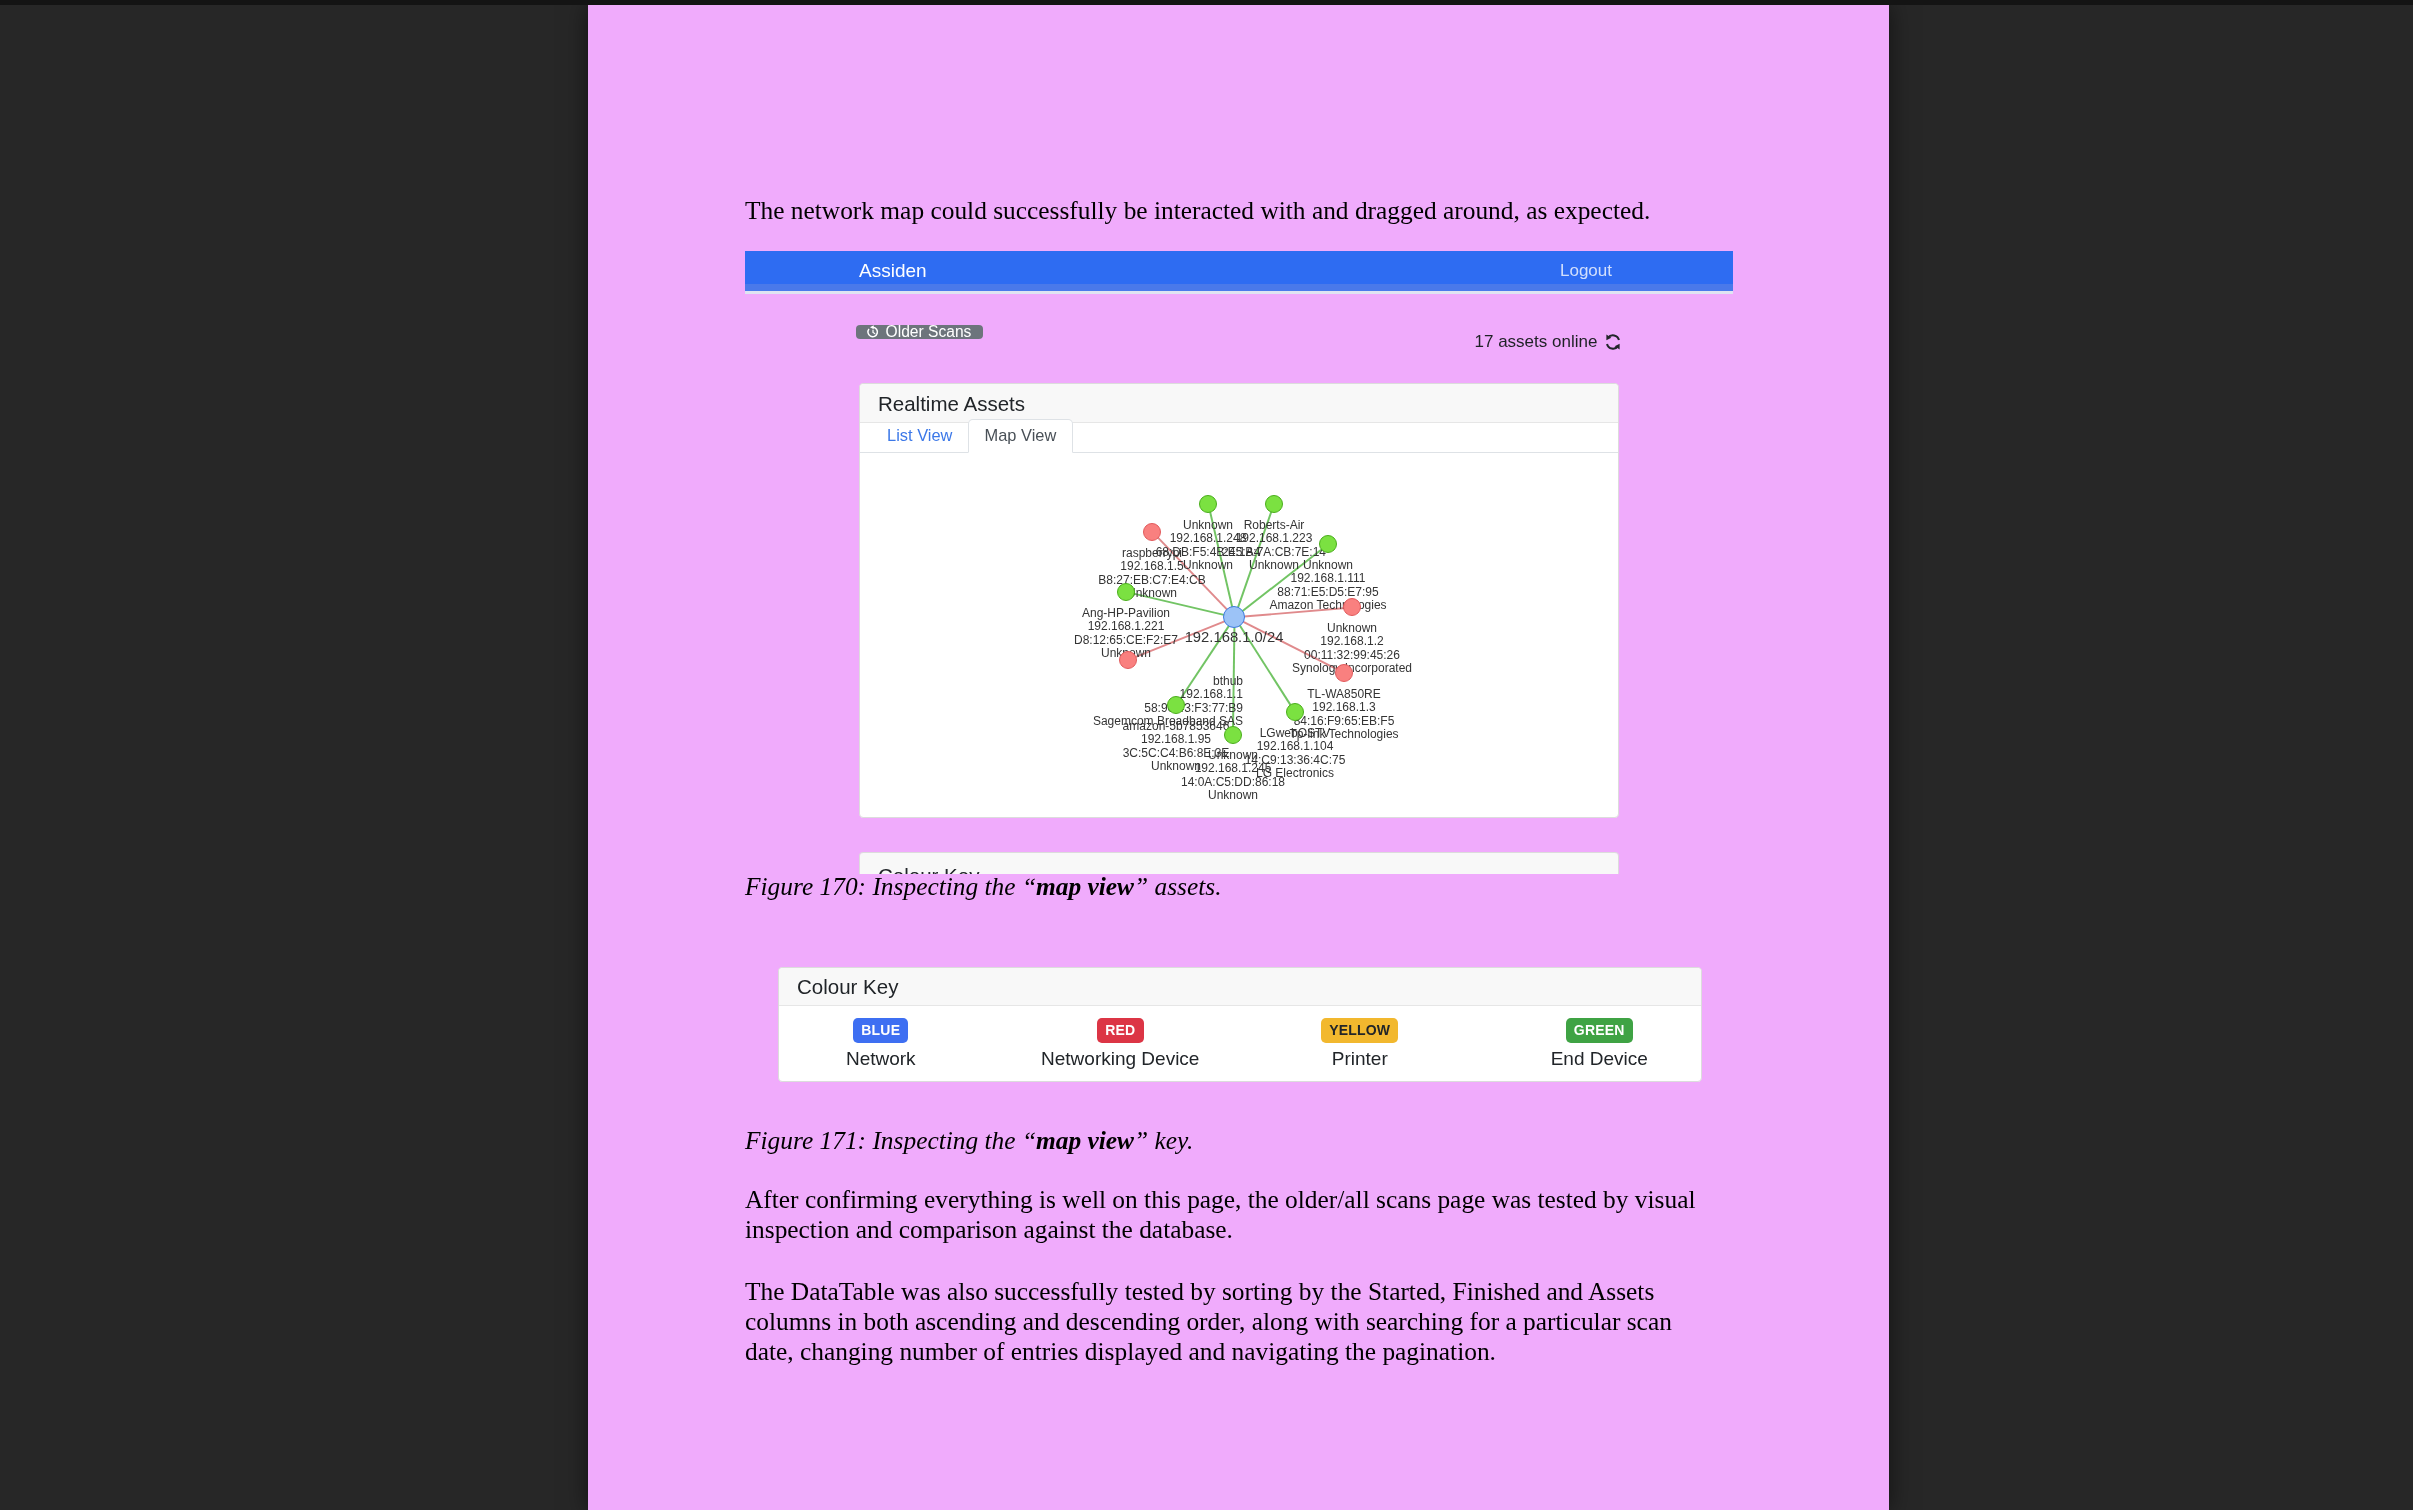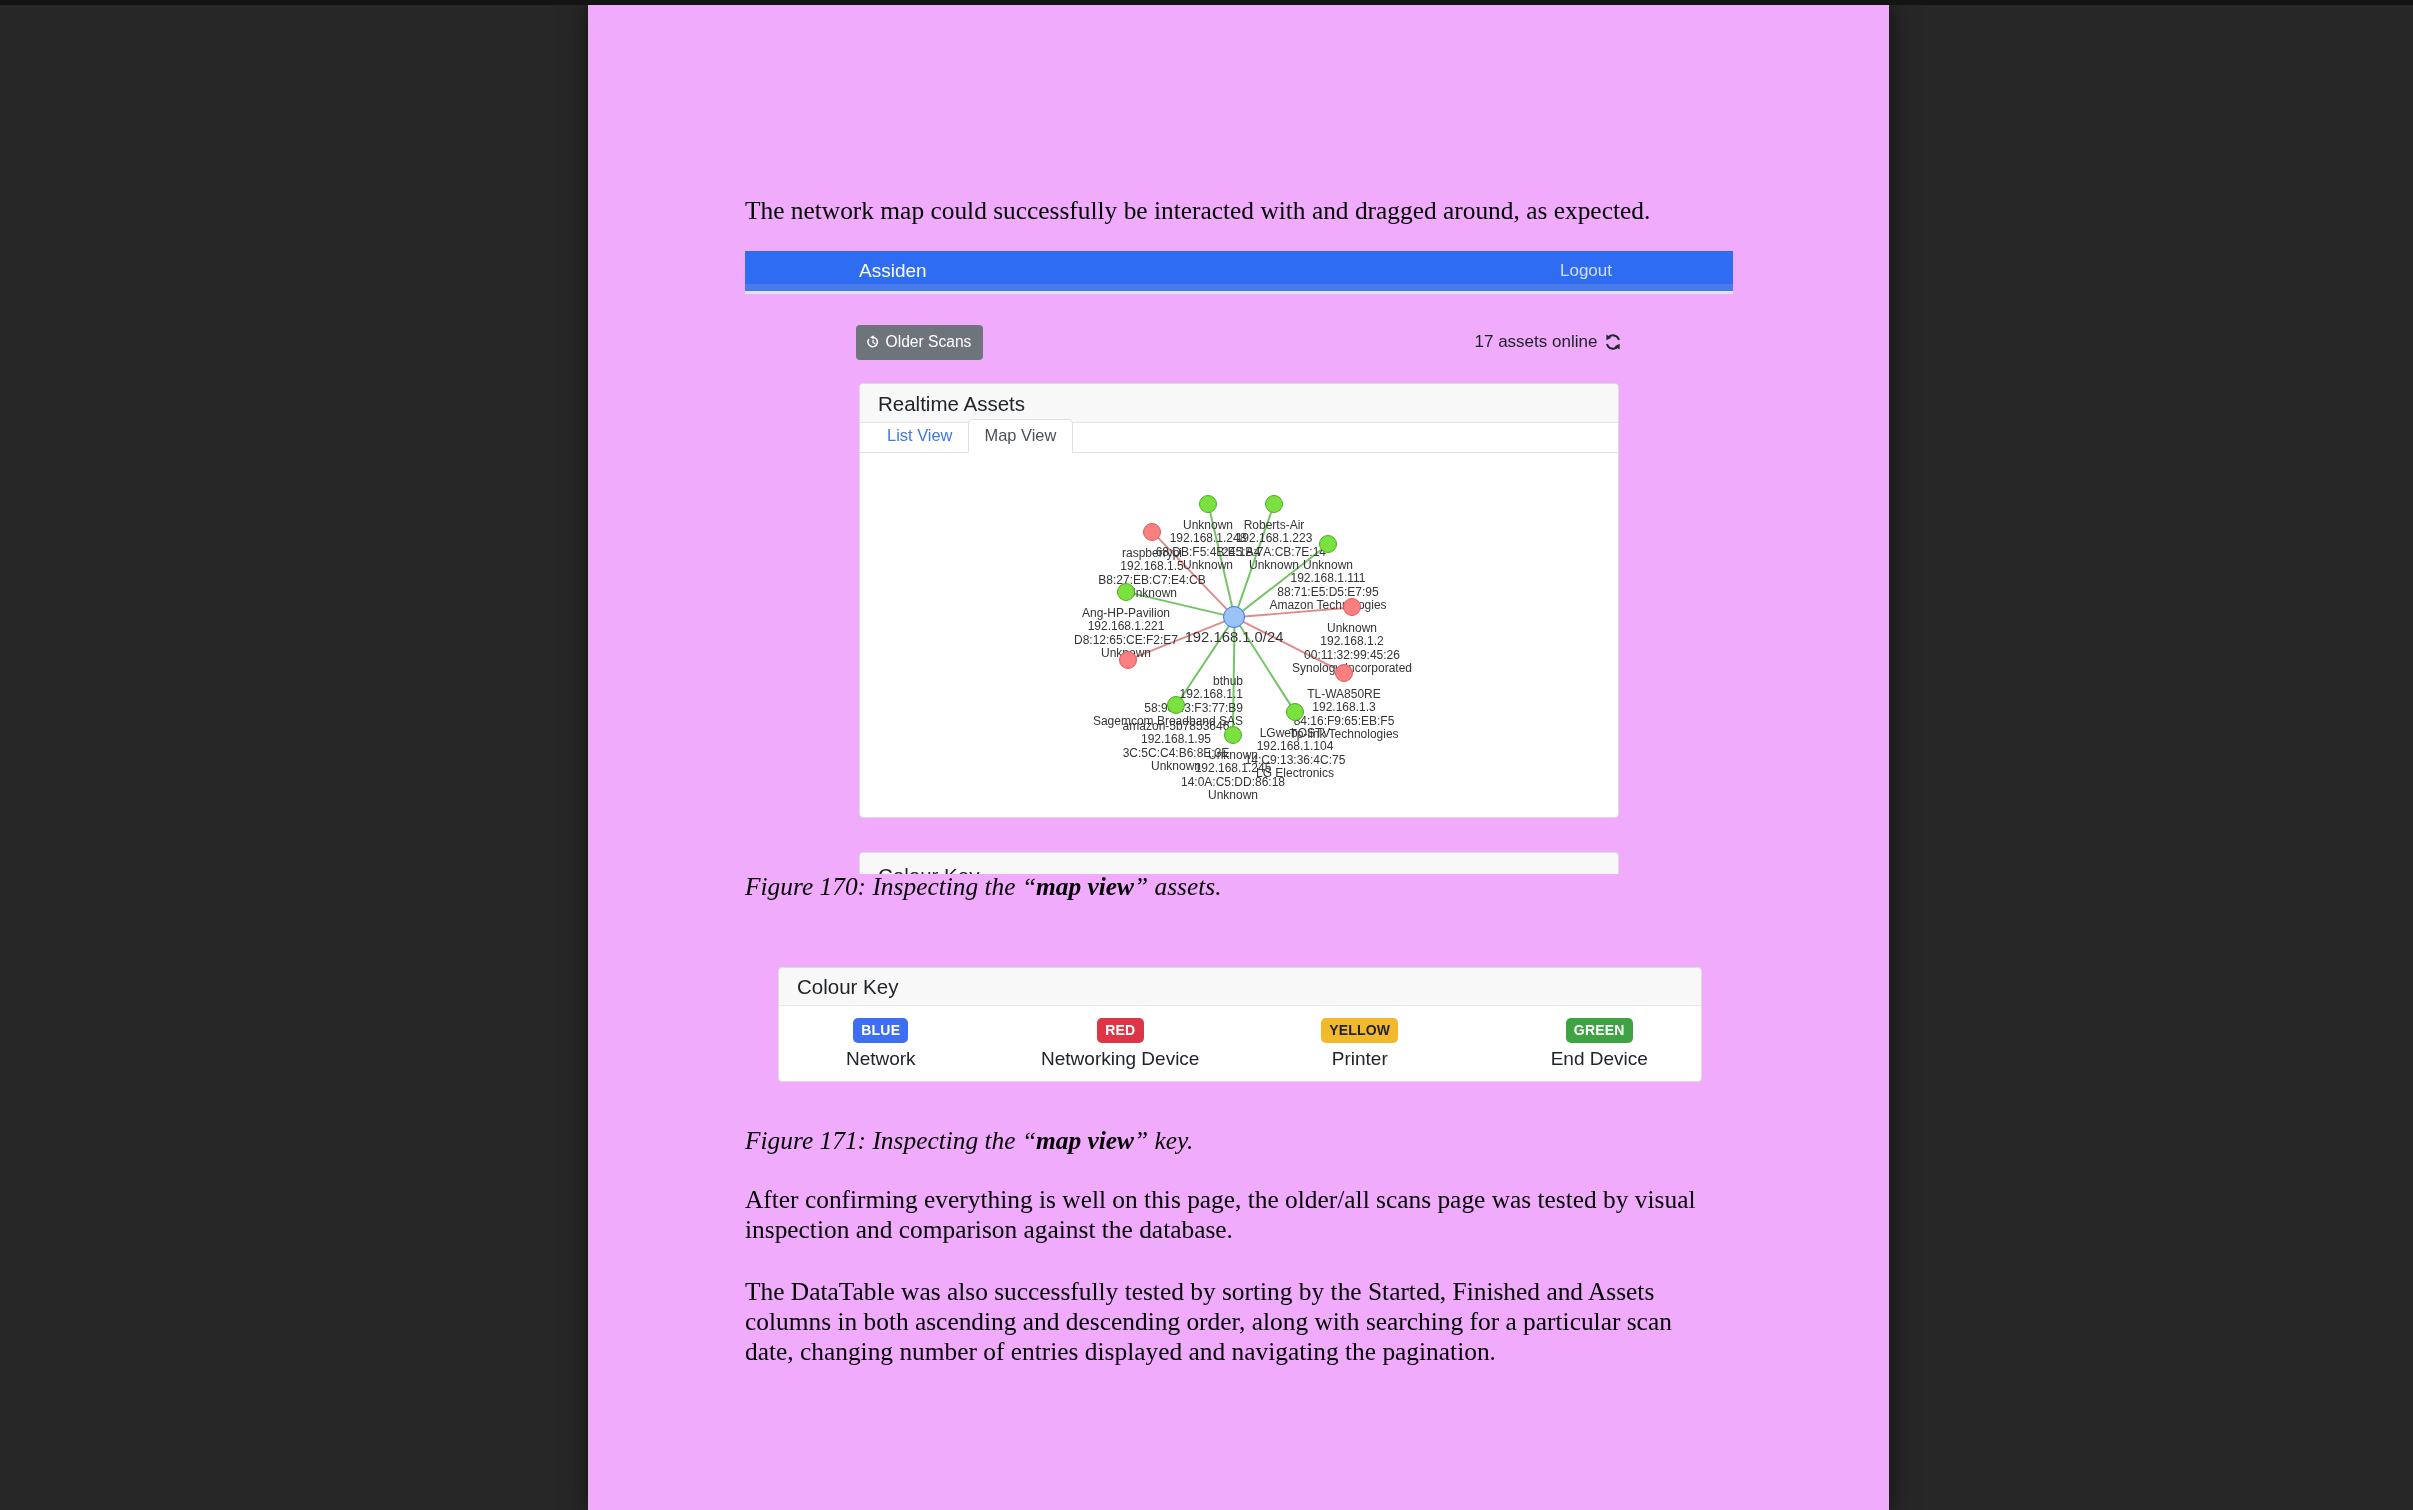--- a/index.html
+++ b/index.html
@@ -17,21 +17,21 @@
   .caption b { font-weight:bold; }
 
   
   .navbar { position:absolute; left:157px; top:246px; width:988px; height:43px; background:#2e6cf2; }
   .navbar .strip1 { position:absolute; left:0; bottom:2.5px; width:100%; height:7.4px; background:#4a79ea; }
   .navbar .strip2 { position:absolute; left:0; bottom:0; width:100%; height:2.5px; background:#dfe4f2; }
   .brand { position:absolute; left:114px; top:50%; transform:translateY(-56%); color:#fff; font-size:19px; }
   .logout { position:absolute; right:121px; top:50%; transform:translateY(-56%);
             color:rgba(255,255,255,0.78); font-size:17px; }
 
-  .btn-older { position:absolute; left:268px; top:320px; height:35px; background:#6d747c; color:#fff;
+  .btn-older { position:absolute; left:268px; top:320px; height:14px; background:#6d747c; color:#fff;
                border:none; border-radius:4.1px; font-size:15.6px; font-family:"Liberation Sans",sans-serif;
                padding:0 11.5px 0 9.9px; display:flex; align-items:center; gap:5.7px; cursor:pointer; }
   .assets-online { position:absolute; right:267px; top:327px; display:flex; align-items:center; gap:6.6px;
                    font-size:17px; color:#1e2125; }
 
   .card { position:absolute; background:#fff; border:0.8px solid #dcdcdc; border-radius:4.1px; }
   .card-header { background:#f8f8f8; border-bottom:0.8px solid #e6e6e6; color:#212529;
                  border-radius:4.1px 4.1px 0 0; }
   .card1 { left:271px; top:378px; width:760px; height:435px; }
   .card1 .card-header { height:39px; font-size:20.5px; padding:8.2px 0 0 18px; }

